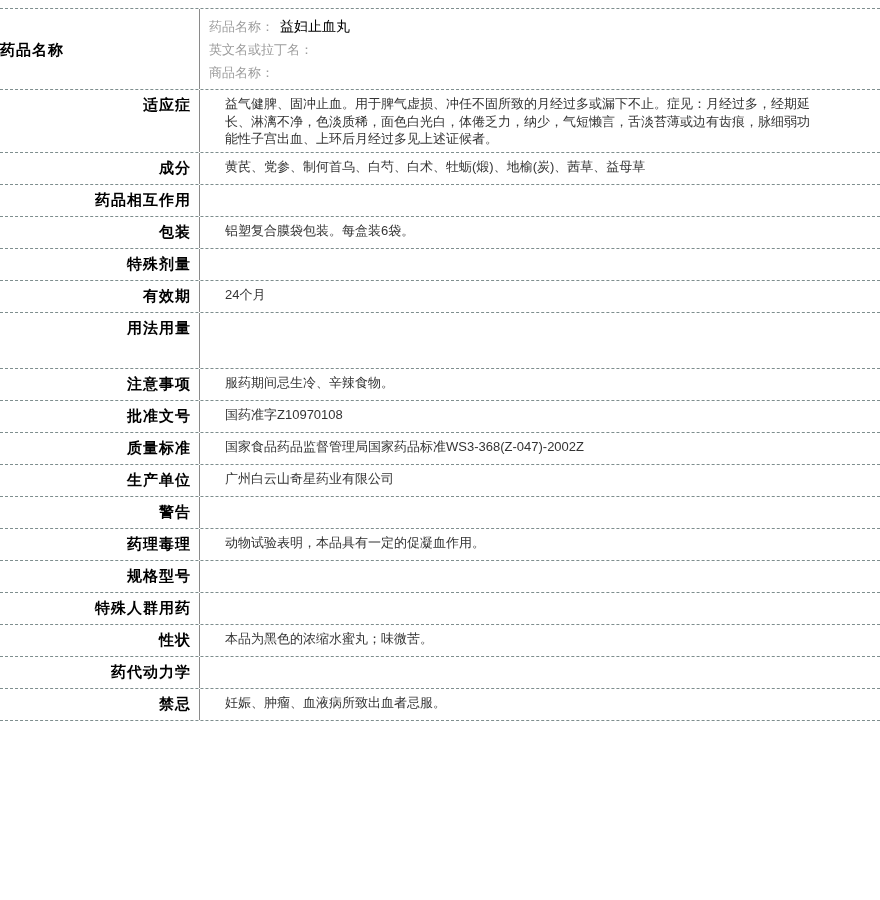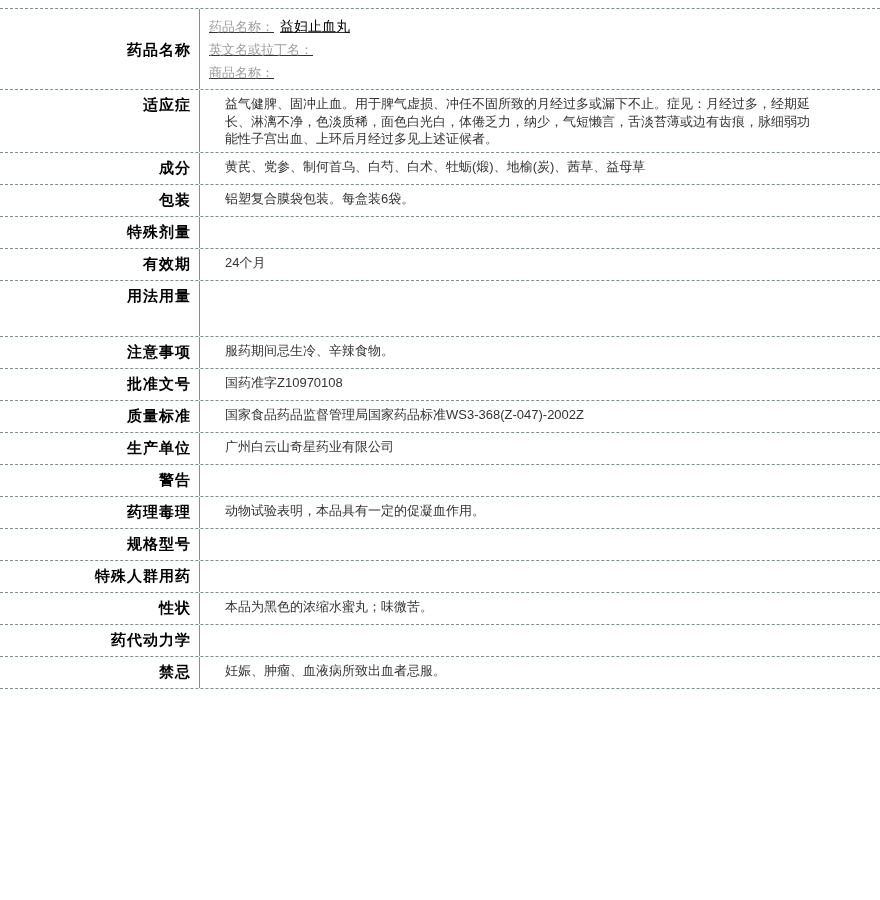--- a/index.html
+++ b/index.html
@@ -46,28 +46,27 @@
     color: #333333;
     line-height: 17.5px;
   }
   
   .row-name {
     min-height: 80px;
   }
   .row-name .cell-label {
     display: flex;
     align-items: center;
-    justify-content: flex-end;
+    justify-content: flex-start;
     padding-top: 0;
     padding-bottom: 0;
   }
   .row-name .cell-value {
     padding: 6px 20px 5px 9px;
     line-height: 23px;
-    text-decoration: underline;
   }
   .field-line { white-space: nowrap; }
   .field-name {
     color: #9c9c9c;
     font-size: 13px;
   }
   .field-value {
     color: #000000;
     font-size: 14px;
     margin-left: 6px;
@@ -106,20 +105,26 @@
     <div class="cell-value">益气健脾、固冲止血。用于脾气虚损、冲任不固所致的月经过多或漏下不止。症见：月经过多，经期延长、淋漓不净，色淡质稀，面色白光白，体倦乏力，纳少，气短懒言，舌淡苔薄或边有齿痕，脉细弱功能性子宫出血、上环后月经过多见上述证候者。</div>
   </div>
 
   <div class="row" data-idx="1">
     <div class="cell-label">
       <span>成分</span>
     </div>
     <div class="cell-value">黄芪、党参、制何首乌、白芍、白术、牡蛎(煅)、地榆(炭)、茜草、益母草</div>
   </div>
 
+  <div class="row" data-idx="2">
+    <div class="cell-label">
+      <span>药品相互作用</span>
+    </div>
+    <div class="cell-value"></div>
+  </div>
 
   <div class="row" data-idx="3">
     <div class="cell-label">
       <span>包装</span>
     </div>
     <div class="cell-value">铝塑复合膜袋包装。每盒装6袋。</div>
   </div>
 
   <div class="row" data-idx="4">
     <div class="cell-label">

